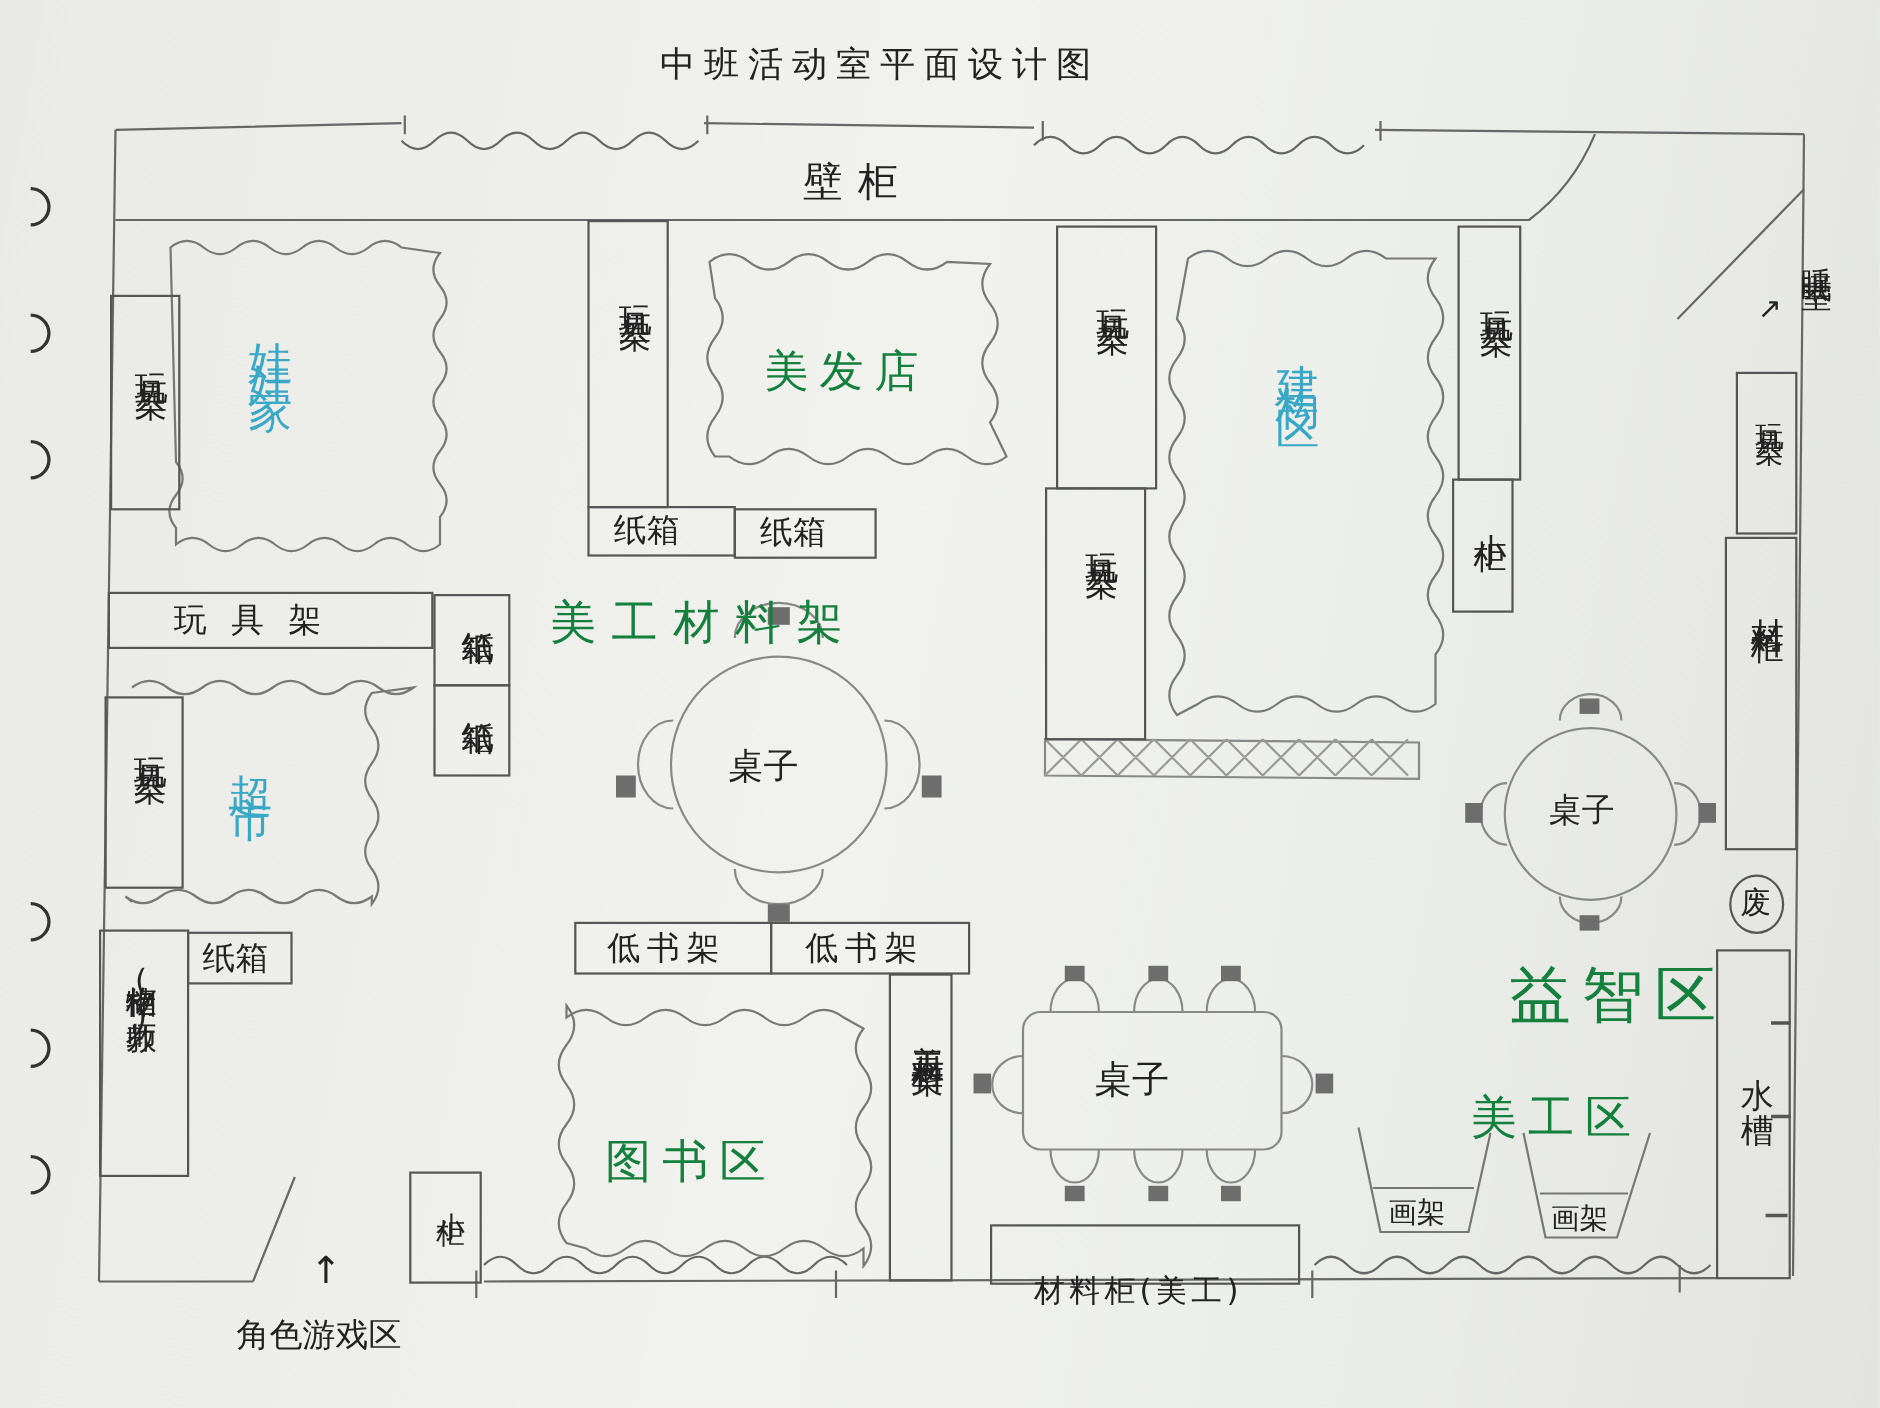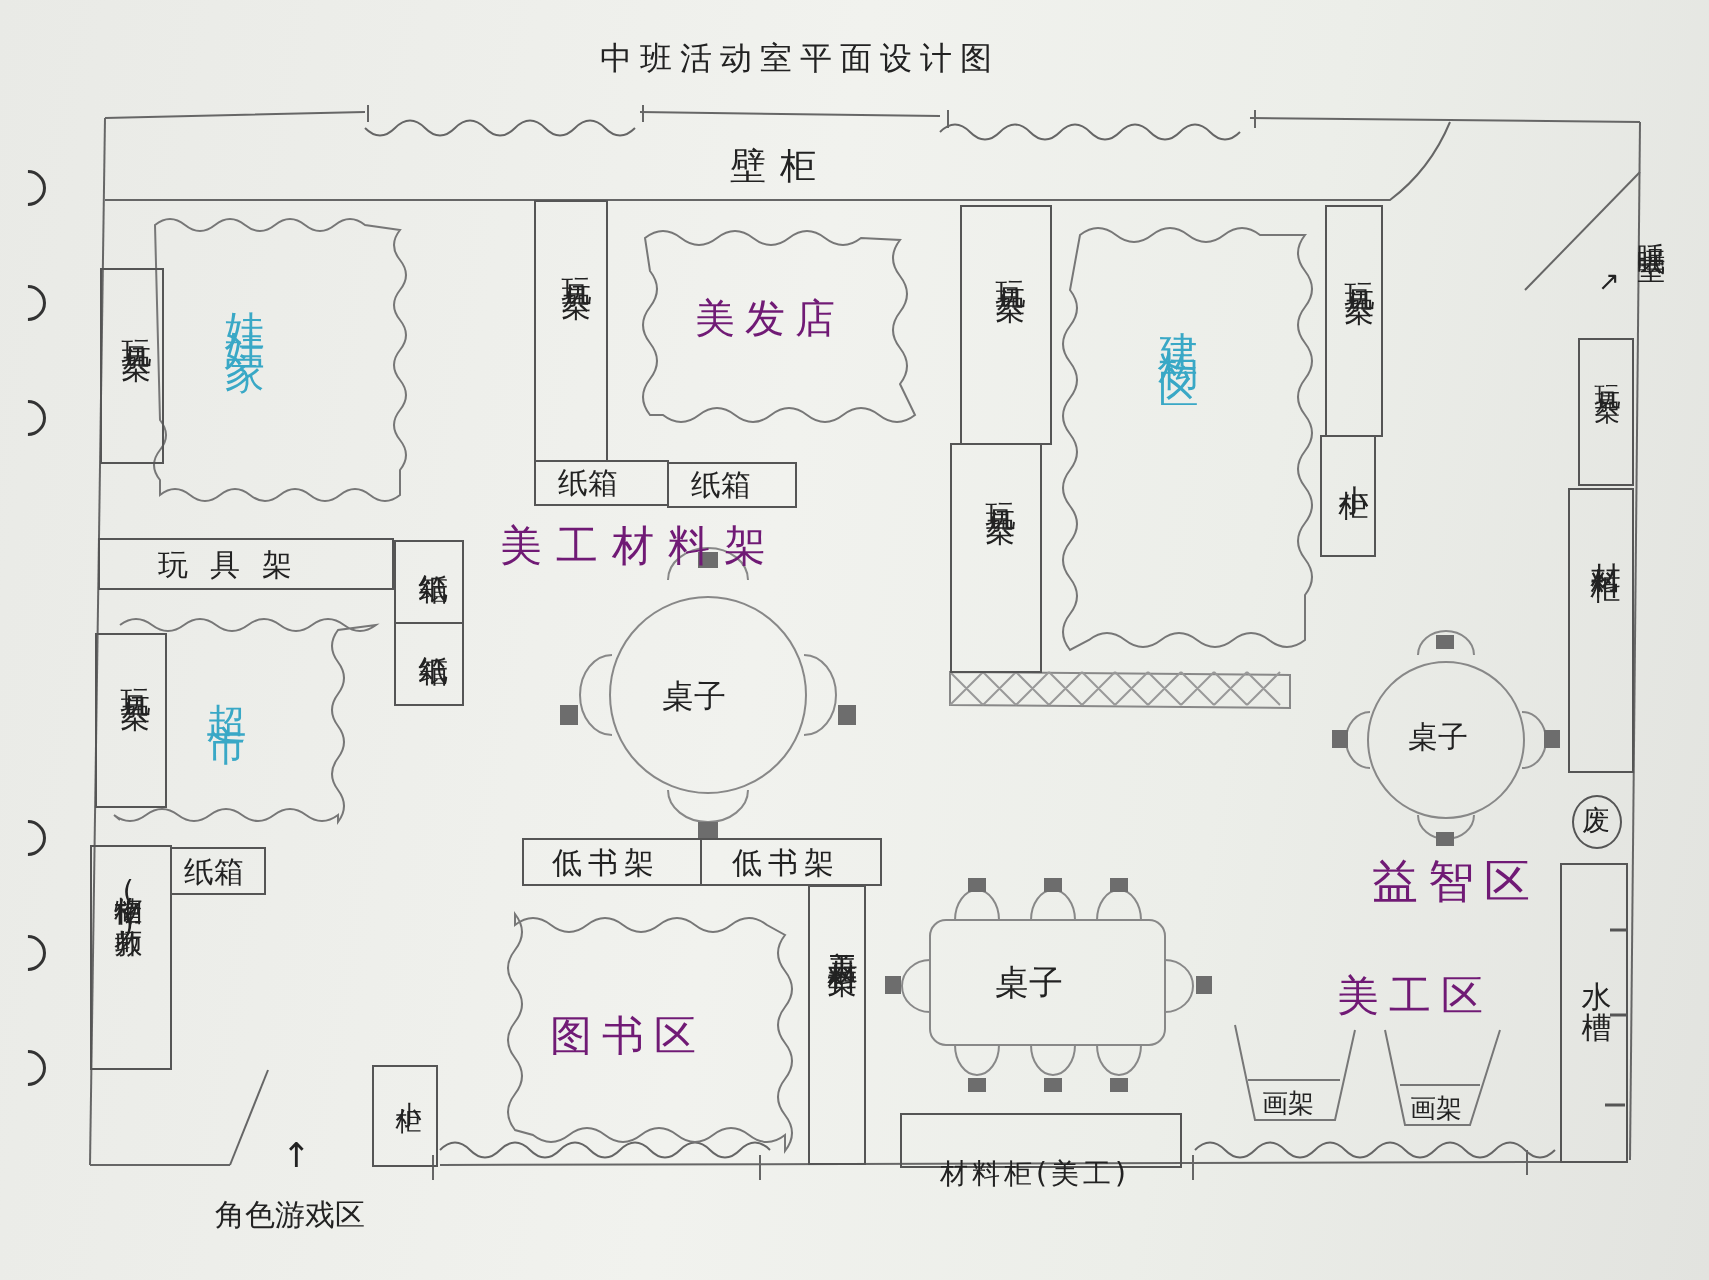--- a/index.html
+++ b/index.html
@@ -7,21 +7,21 @@
     width:1709px; height:1280px; overflow:hidden;
     background: linear-gradient(100deg, #e9eae6 0%, #f1f2ee 45%, #eceee9 70%, #e2e3df 100%);
     font-family: "DejaVu Sans", sans-serif;
     position:relative;
     color:#2a2a2a;
   }
   .abs { position:absolute; }
   .box { position:absolute; border:2px solid #555; box-sizing:border-box; }
   .lbl { position:absolute; color:#222; font-size:30px; line-height:1; white-space:nowrap; }
   .vlbl { position:absolute; color:#222; font-size:30px; line-height:1.35; writing-mode:vertical-rl; text-orientation:upright; letter-spacing:6px; }
-  .zone { position:absolute; color:#701a75; font-size:40px; line-height:1; white-space:nowrap; letter-spacing:10px; }
+  .zone { position:absolute; color:#15803d; font-size:40px; line-height:1; white-space:nowrap; letter-spacing:10px;margin-top:20px; }
   .vzone { position:absolute; color:#39a8c6; font-size:40px; writing-mode:vertical-rl; text-orientation:upright; letter-spacing:20px; }
   svg.layer { position:absolute; left:0; top:0; }
   .hole { position:absolute; left:10px; width:30px; height:30px; border:3px solid #333; border-left-color:transparent; border-bottom-color:transparent; border-radius:50%; transform:rotate(45deg); }
 </style>
 </head>
 <body>
 
 <div class="hole" style="top:170px"></div>
 <div class="hole" style="top:285px"></div>
 <div class="hole" style="top:400px"></div>
@@ -173,21 +173,21 @@
 </div>
 <div class="box" style="left:95px;top:633px;width:72px;height:175px;">
   <div class="vlbl" style="left:18px;top:30px;">玩具架</div>
 </div>
 <div class="vzone" style="left:200px;top:672px;">超市</div>
 
 <div class="zone" style="left:500px;top:525px;font-size:42px;letter-spacing:14px;">美工材料架</div>
 <div class="lbl" style="left:662px;top:680px;font-size:32px;">桌子</div>
 
 <div class="lbl" style="left:1408px;top:722px;font-size:30px;">桌子</div>
-<div class="zone" style="left:1372px;top:858px;font-size:46px;">益智区</div>
+<div class="zone" style="left:1372px;top:858px;font-size:56px;">益智区</div>
 
 <div class="box" style="left:522px;top:838px;width:180px;height:48px;">
   <div class="lbl" style="left:28px;top:8px;letter-spacing:6px;">低书架</div>
 </div>
 <div class="box" style="left:700px;top:838px;width:182px;height:48px;">
   <div class="lbl" style="left:30px;top:8px;letter-spacing:6px;">低书架</div>
 </div>
 <div class="zone" style="left:550px;top:1015px;font-size:42px;">图书区</div>
 <div class="box" style="left:808px;top:885px;width:58px;height:280px;">
   <div class="vlbl" style="left:12px;top:40px;letter-spacing:4px;">美工材料架</div>

